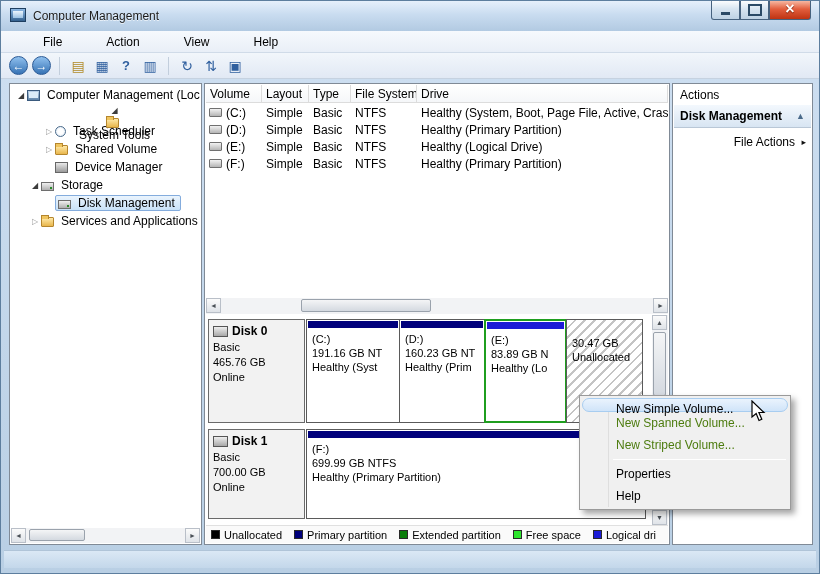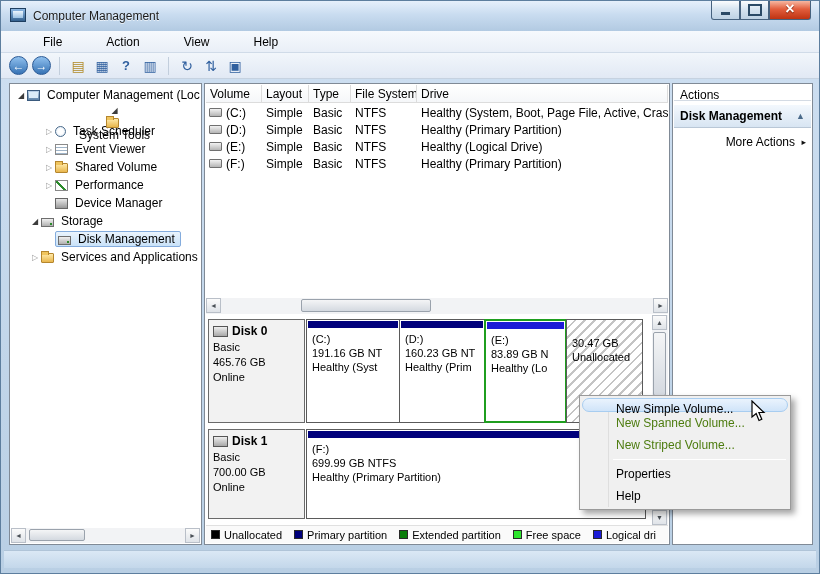--- a/index.html
+++ b/index.html
@@ -131,21 +131,21 @@
   .part.unalloc .ptext { top:16px; }
 
   
   #legend { position:absolute; left:1px; right:1px; bottom:1px; height:18px;
     display:flex; align-items:center; gap:12px; padding:0 5px;
     white-space:nowrap; overflow:hidden; background:#fafafa; border-top:1px solid #e0e0e0; }
   .litem { display:flex; align-items:center; gap:4px; font-size:11px; flex:none; }
   .lsw { width:9px; height:9px; border:1px solid #2a2a2a; flex:none; }
 
   
-  .ap-title { position:absolute; left:1px; right:1px; top:1px; height:16px; padding:3px 6px;
+  .ap-title { position:absolute; left:1px; right:1px; top:1px; height:28px; padding:3px 6px;
     border-bottom:1px solid #d4dbe4; }
   .ap-section { position:absolute; left:1px; right:1px; top:21px; height:23px;
     background:linear-gradient(#f3f8fd,#d8e5f2); border-bottom:1px solid #b9c7d6;
     display:flex; align-items:center; padding:0 6px; font-weight:bold; }
   .ap-chevron { margin-left:auto; font-size:9px; color:#4a6a8a; }
   .ap-more { position:absolute; left:1px; right:1px; top:48px; height:20px;
     display:flex; align-items:center; justify-content:flex-end; padding:0 16px 0 6px; }
   .ap-more-arrow { position:absolute; right:5px; font-size:9px; color:#111; }
 
   
@@ -210,32 +210,22 @@
           <span class="ti ti-folder-tools-icon"></span>
           <span class="tlabel">System Tools</span>
         </div>
         <div class="trow" style="padding-left: 32px;">
           <span class="exp collapsed"></span>
           <span class="ti ti-task-scheduler-icon"></span>
           <span class="tlabel">Task Scheduler</span>
         </div>
         <div class="trow" style="padding-left: 32px;">
           <span class="exp collapsed"></span>
-          <span class="ti ti-event-viewer-icon"></span>
-          <span class="tlabel">Event Viewer</span>
-        </div>
-        <div class="trow" style="padding-left: 32px;">
-          <span class="exp collapsed"></span>
           <span class="ti ti-shared-folders-icon"></span>
           <span class="tlabel">Shared Volume</span>
-        </div>
-        <div class="trow" style="padding-left: 32px;">
-          <span class="exp collapsed"></span>
-          <span class="ti ti-performance-icon"></span>
-          <span class="tlabel">Performance</span>
         </div>
         <div class="trow" style="padding-left: 32px;">
           <span class="exp none"></span>
           <span class="ti ti-device-manager-icon"></span>
           <span class="tlabel">Device Manager</span>
         </div>
         <div class="trow" style="padding-left: 18px;">
           <span class="exp expanded"></span>
           <span class="ti ti-storage-icon"></span>
           <span class="tlabel">Storage</span>
@@ -420,21 +410,21 @@
       </div>
   </div>
 
   <div class="pane actions-pane">
     <div class="ap-title">Actions</div>
     <div class="ap-section">
       <span>Disk Management</span>
       <span class="ap-chevron">▲</span>
     </div>
     <div class="ap-more">
-      <span>More Actions</span>
+      <span>File Actions</span>
       <span class="ap-more-arrow">▸</span>
     </div>
   </div>
 
   <div class="statusbar"></div>
 
   <div class="ctx" id="ctxMenu">
       <div class="mi highlighted">New Simple Volume...</div>
       <div class="mi disabled">New Spanned Volume...</div>
       <div class="mi disabled">New Striped Volume...</div>

